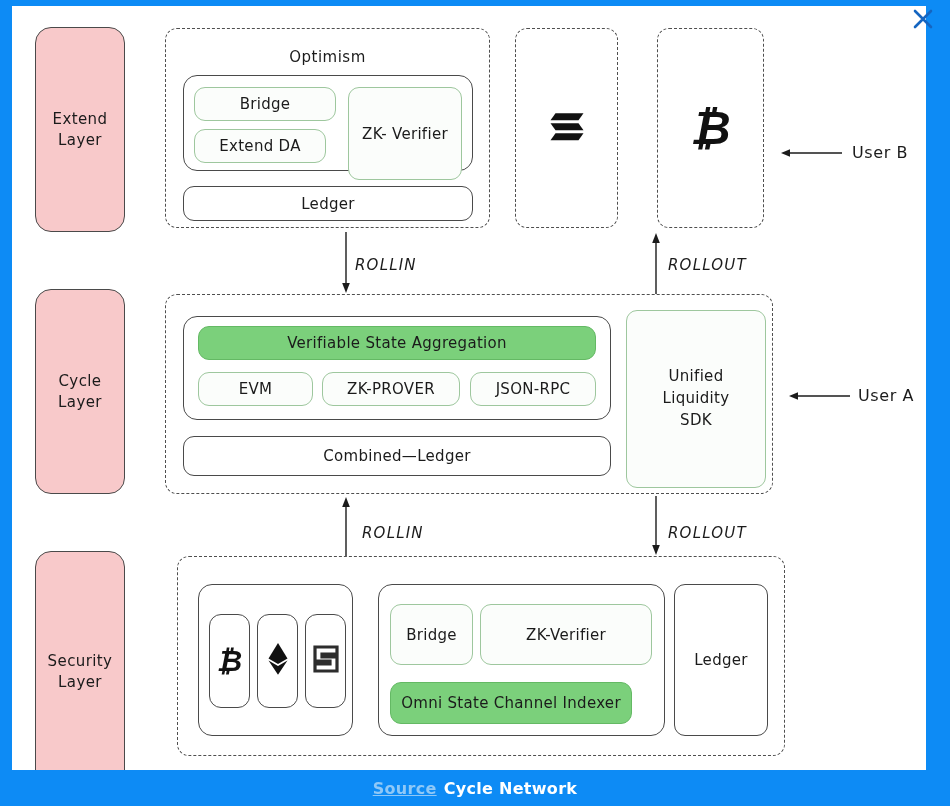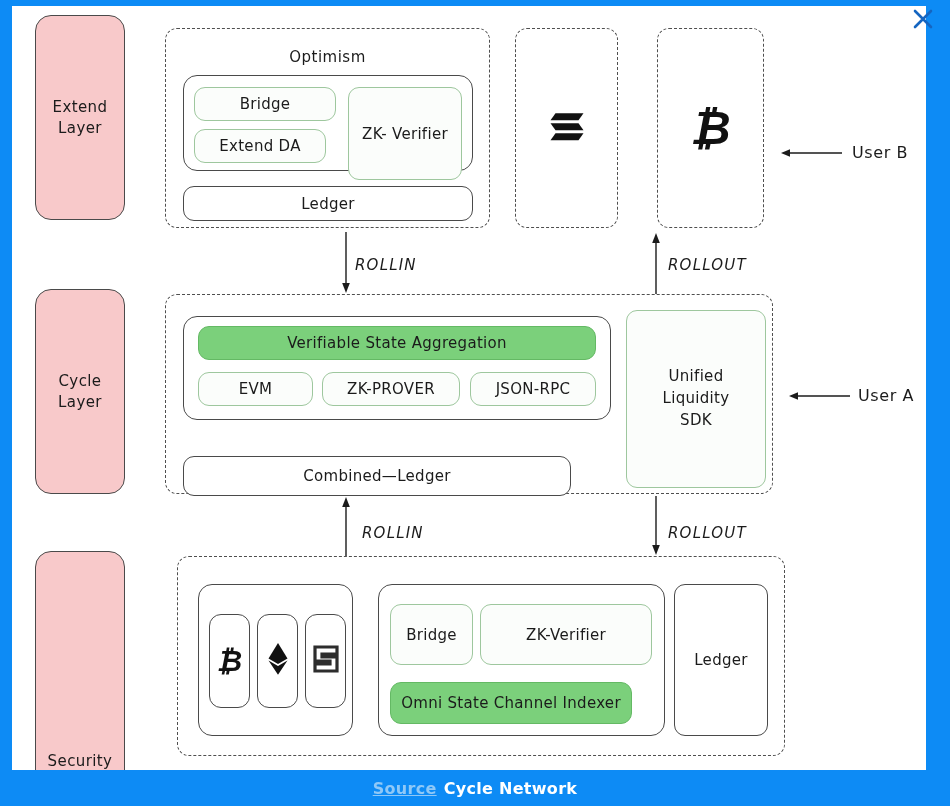--- a/index.html
+++ b/index.html
@@ -146,35 +146,35 @@
 <div id="stage">
 
   <div class="close-x">
     <svg width="22" height="22" viewBox="0 0 22 22">
       <path d="M3 3 L19 19 M19 3 L3 19" stroke="#1565c0" stroke-width="2.6" stroke-linecap="round" fill="none"></path>
     </svg>
   </div>
 
   <div id="canvas">
 
-    <div class="abs layer-tag" style="left:23px; top:9px; width:90px; height:205px;">
+    <div class="abs layer-tag" style="left:23px; top:21px; width:90px; height:205px;">
       <div>
         <div>Extend</div>
         <div>Layer</div>
       </div>
     </div>
 
     <div class="abs layer-tag" style="left:23px; top:283px; width:90px; height:205px;">
       <div>
         <div>Cycle</div>
         <div>Layer</div>
       </div>
     </div>
 
-    <div class="abs layer-tag" style="left:23px; top:545px; width:90px; height:241px;align-items:flex-end;">
+    <div class="abs layer-tag" style="left:23px; top:545px; width:90px; height:241px;">
       <div>
         <div>Security</div>
         <div>Layer</div>
       </div>
     </div>
 
     <div class="abs dashed-group" style="left:153px; top:22px; width:325px; height:200px;">
     </div>
 
     <div class="caption" style="left:153px; top:42px; width:325px; text-align:center;">Optimism</div>
@@ -242,21 +242,21 @@
       </div>
 
     <div class="abs chip" style="left:310px; top:366px; width:138px; height:34px;">
         <span>ZK-PROVER</span>
       </div>
 
     <div class="abs chip" style="left:458px; top:366px; width:126px; height:34px;">
         <span>JSON-RPC</span>
       </div>
 
-    <div class="abs chip plain" style="left:171px; top:450px; width:388px; height:40px;">
+    <div class="abs chip plain" style="left:171px; top:430px; width:428px; height:40px;">
         <span>Combined—Ledger</span>
       </div>
 
     <div class="abs chip" style="left:614px; top:304px; width:140px; height:178px; flex-direction:column; line-height:1.45;">
       <span>Unified</span>
       <span>Liquidity</span>
       <span>SDK</span>
     </div>
 
     <svg class="arrow-svg" style="left:776px; top:383px;" width="64" height="14" viewBox="0 0 64 14">

